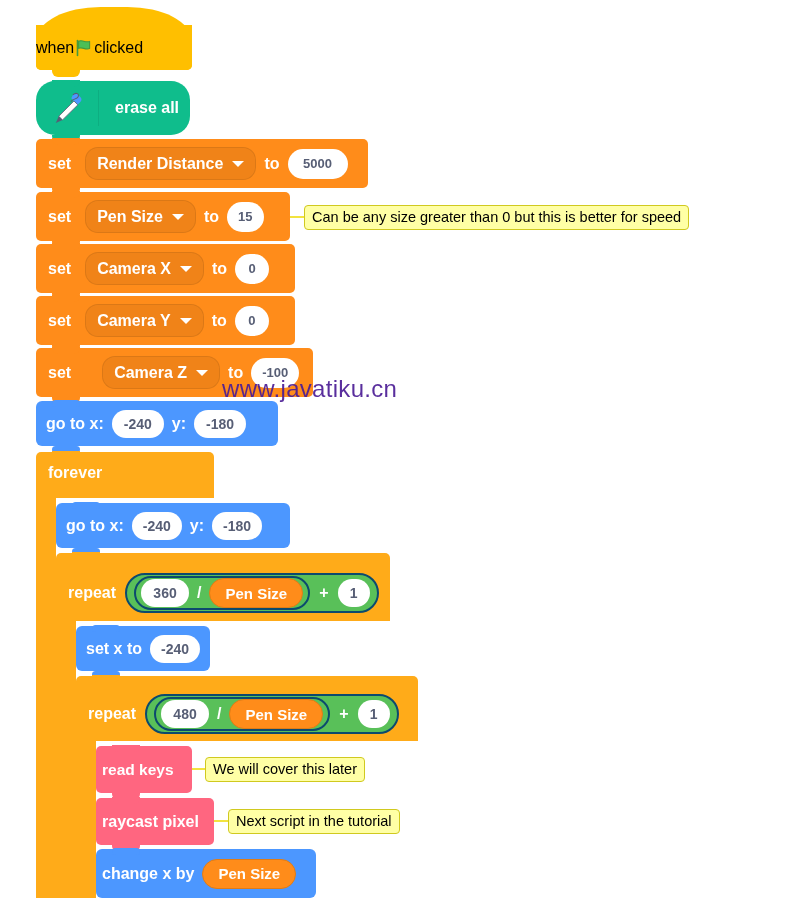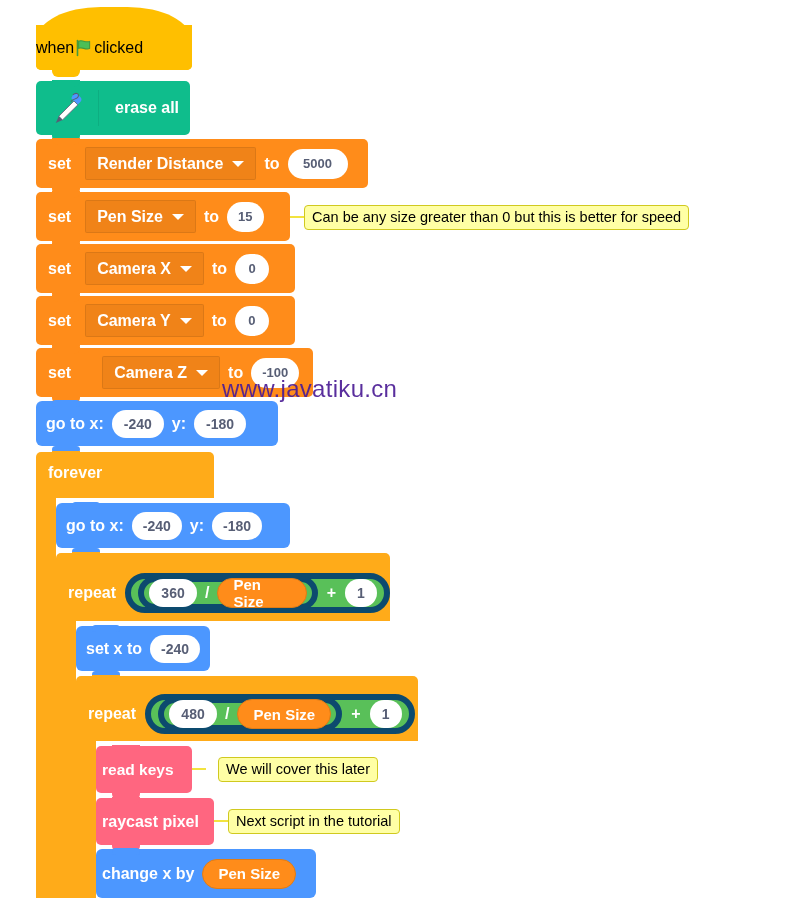--- a/index.html
+++ b/index.html
@@ -95,21 +95,21 @@
   }
   .oval.small { height: 28px; font-size: 14px; min-width: 30px; padding: 0 10px; }
 
   
   .dropdown {
     display: inline-flex;
     align-items: center;
     gap: 9px;
     background: rgba(0,0,0,0.06);
     border: 1px solid rgba(0,0,0,0.09);
-    border-radius: 2px;
+    border-radius: 13px;
     height: 33px;
     padding: 0 11px;
     box-sizing: border-box;
     color: #ffffff;
     font-size: 16px;
     font-weight: bold;
   }
   .caret {
     width: 0; height: 0;
     border-left: 6px solid transparent;
@@ -131,21 +131,21 @@
     height: 30px;
     padding: 0 15px;
     box-sizing: border-box;
   }
 
   
   .op {
     display: inline-flex;
     align-items: center;
     background: #59c059;
-    border: 6px solid #0c4a6e;
+    border: 2px solid #0c4a6e;
     border-radius: 999px;
     box-sizing: border-box;
     padding: 0 7px;
     gap: 7px;
     height: 40px;
     color: #ffffff;
     font-size: 16px;
     font-weight: bold;
   }
   .op.inner {
@@ -224,21 +224,21 @@
         <svg viewBox="0 0 20 20" width="20" height="20">
           <path d="M3.5 2.5 L3.5 17.5" stroke="#45993d" stroke-width="1.6" stroke-linecap="round" fill="none"></path>
           <path d="M4.6 3.2 C8 1.2 11 5 15.6 3.4 L15.6 10.6 C11 12.2 8 8.4 4.6 10.4 Z" fill="#4cbf56" stroke="#45993d" stroke-width="1.1" stroke-linejoin="round"></path>
         </svg>
       </span>
       <span class="lbl">clicked</span>
     </div>
     <div class="notch-bot c-event"></div>
   </div>
 
-  <div class="blk c-pen" style="left:36px; top:81px; width:154px; height:54px;">
+  <div class="blk c-pen" style="left:36px; top:81px; width:154px; height:54px;border-radius:19px;">
     <span class="pen-icon" style="margin-left:12px;">
       <svg viewBox="0 0 40 40" width="38" height="38">
         <path d="M11.5 28.8 L27.5 12.8 L31.2 16.5 L15.2 32.5 Z" fill="#ffffff"></path>
         <path d="M24.5 9.8 L27.5 12.8 L31.2 16.5 L34.2 13.5 C35.6 12.1 35.6 10 34.2 8.6 L31.4 5.8 C30 4.4 27.9 4.4 26.5 5.8 Z" fill="#4c97ff"></path>
         <path d="M27.3 12.6 L31.4 16.7 L15.2 32.6 L11.4 28.7 Z" fill="#ffffff" stroke="#575e75" stroke-width="0.9"></path>
         <path d="M11.4 28.7 L15.2 32.6 L8.2 35.8 Z" fill="#575e75"></path>
         <path d="M26.2 6.2 C29.6 3.2 33.4 5 31.6 8.3 C30.2 10.9 25.2 10.5 24.2 13.4" fill="none" stroke="#575e75" stroke-width="1.1"></path>
       </svg>
     </span>
     <span style="width:1px;height:36px;background:rgba(0,0,0,0.08);margin-left:12px;"></span>
@@ -381,21 +381,21 @@
       </span>
     </div>
   </div>
 
   <div class="blk c-custom" style="left:96px; top:746px; width:96px; height:47px;">
     <span class="lbl" style="padding-left:6px; font-size:15.5px;">read keys</span>
     <div class="notch-top c-custom"></div>
     <div class="notch-bot c-custom"></div>
   </div>
   <div class="comment-line" style="left:192px; top:768px; width:14px;"></div>
-  <div class="comment" style="left:218px; top:757px;">We will cover this later</div>
+  <div class="comment" style="left:205px; top:757px;">We will cover this later</div>
 
   <div class="blk c-custom" style="left:96px; top:798px; width:118px; height:47px;">
     <span class="lbl" style="padding-left:6px; font-size:16px;">raycast pixel</span>
     <div class="notch-top c-custom"></div>
     <div class="notch-bot c-custom"></div>
   </div>
   <div class="comment-line" style="left:214px; top:820px; width:16px;"></div>
   <div class="comment" style="left:228px; top:809px;">Next script in the tutorial</div>
 
   <div class="blk c-motion" style="left:96px; top:849px; width:220px; height:49px;">

